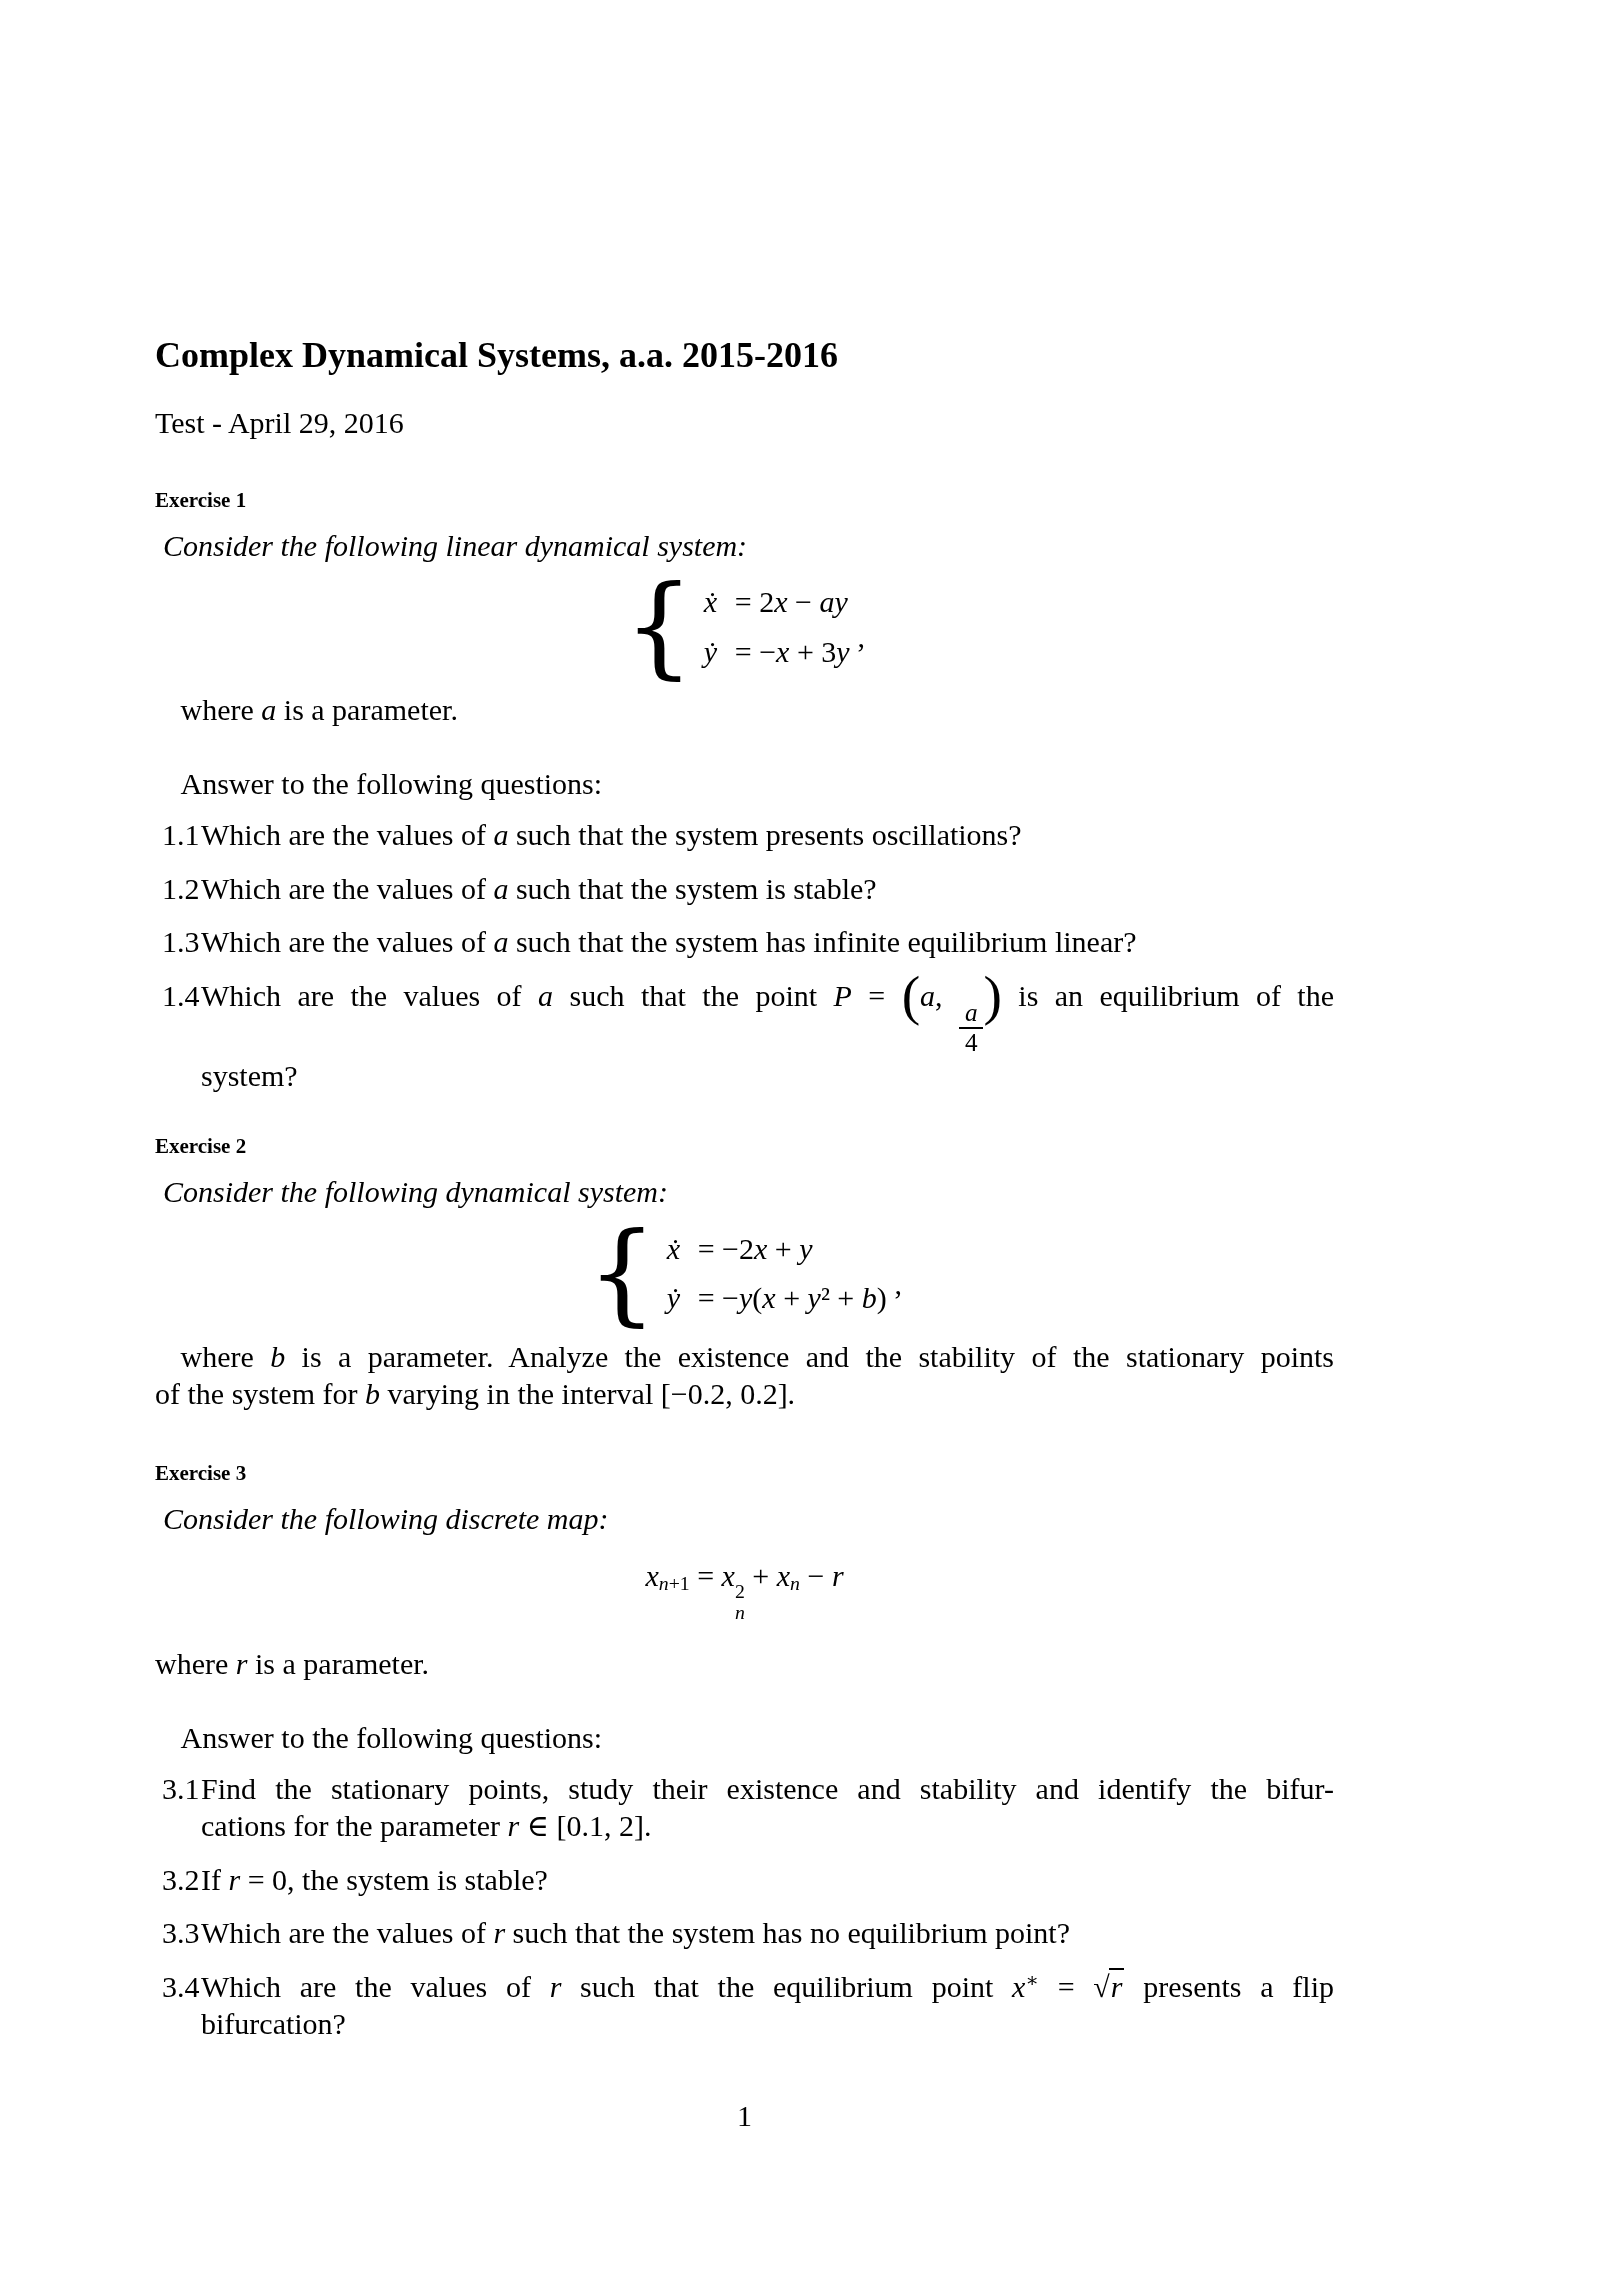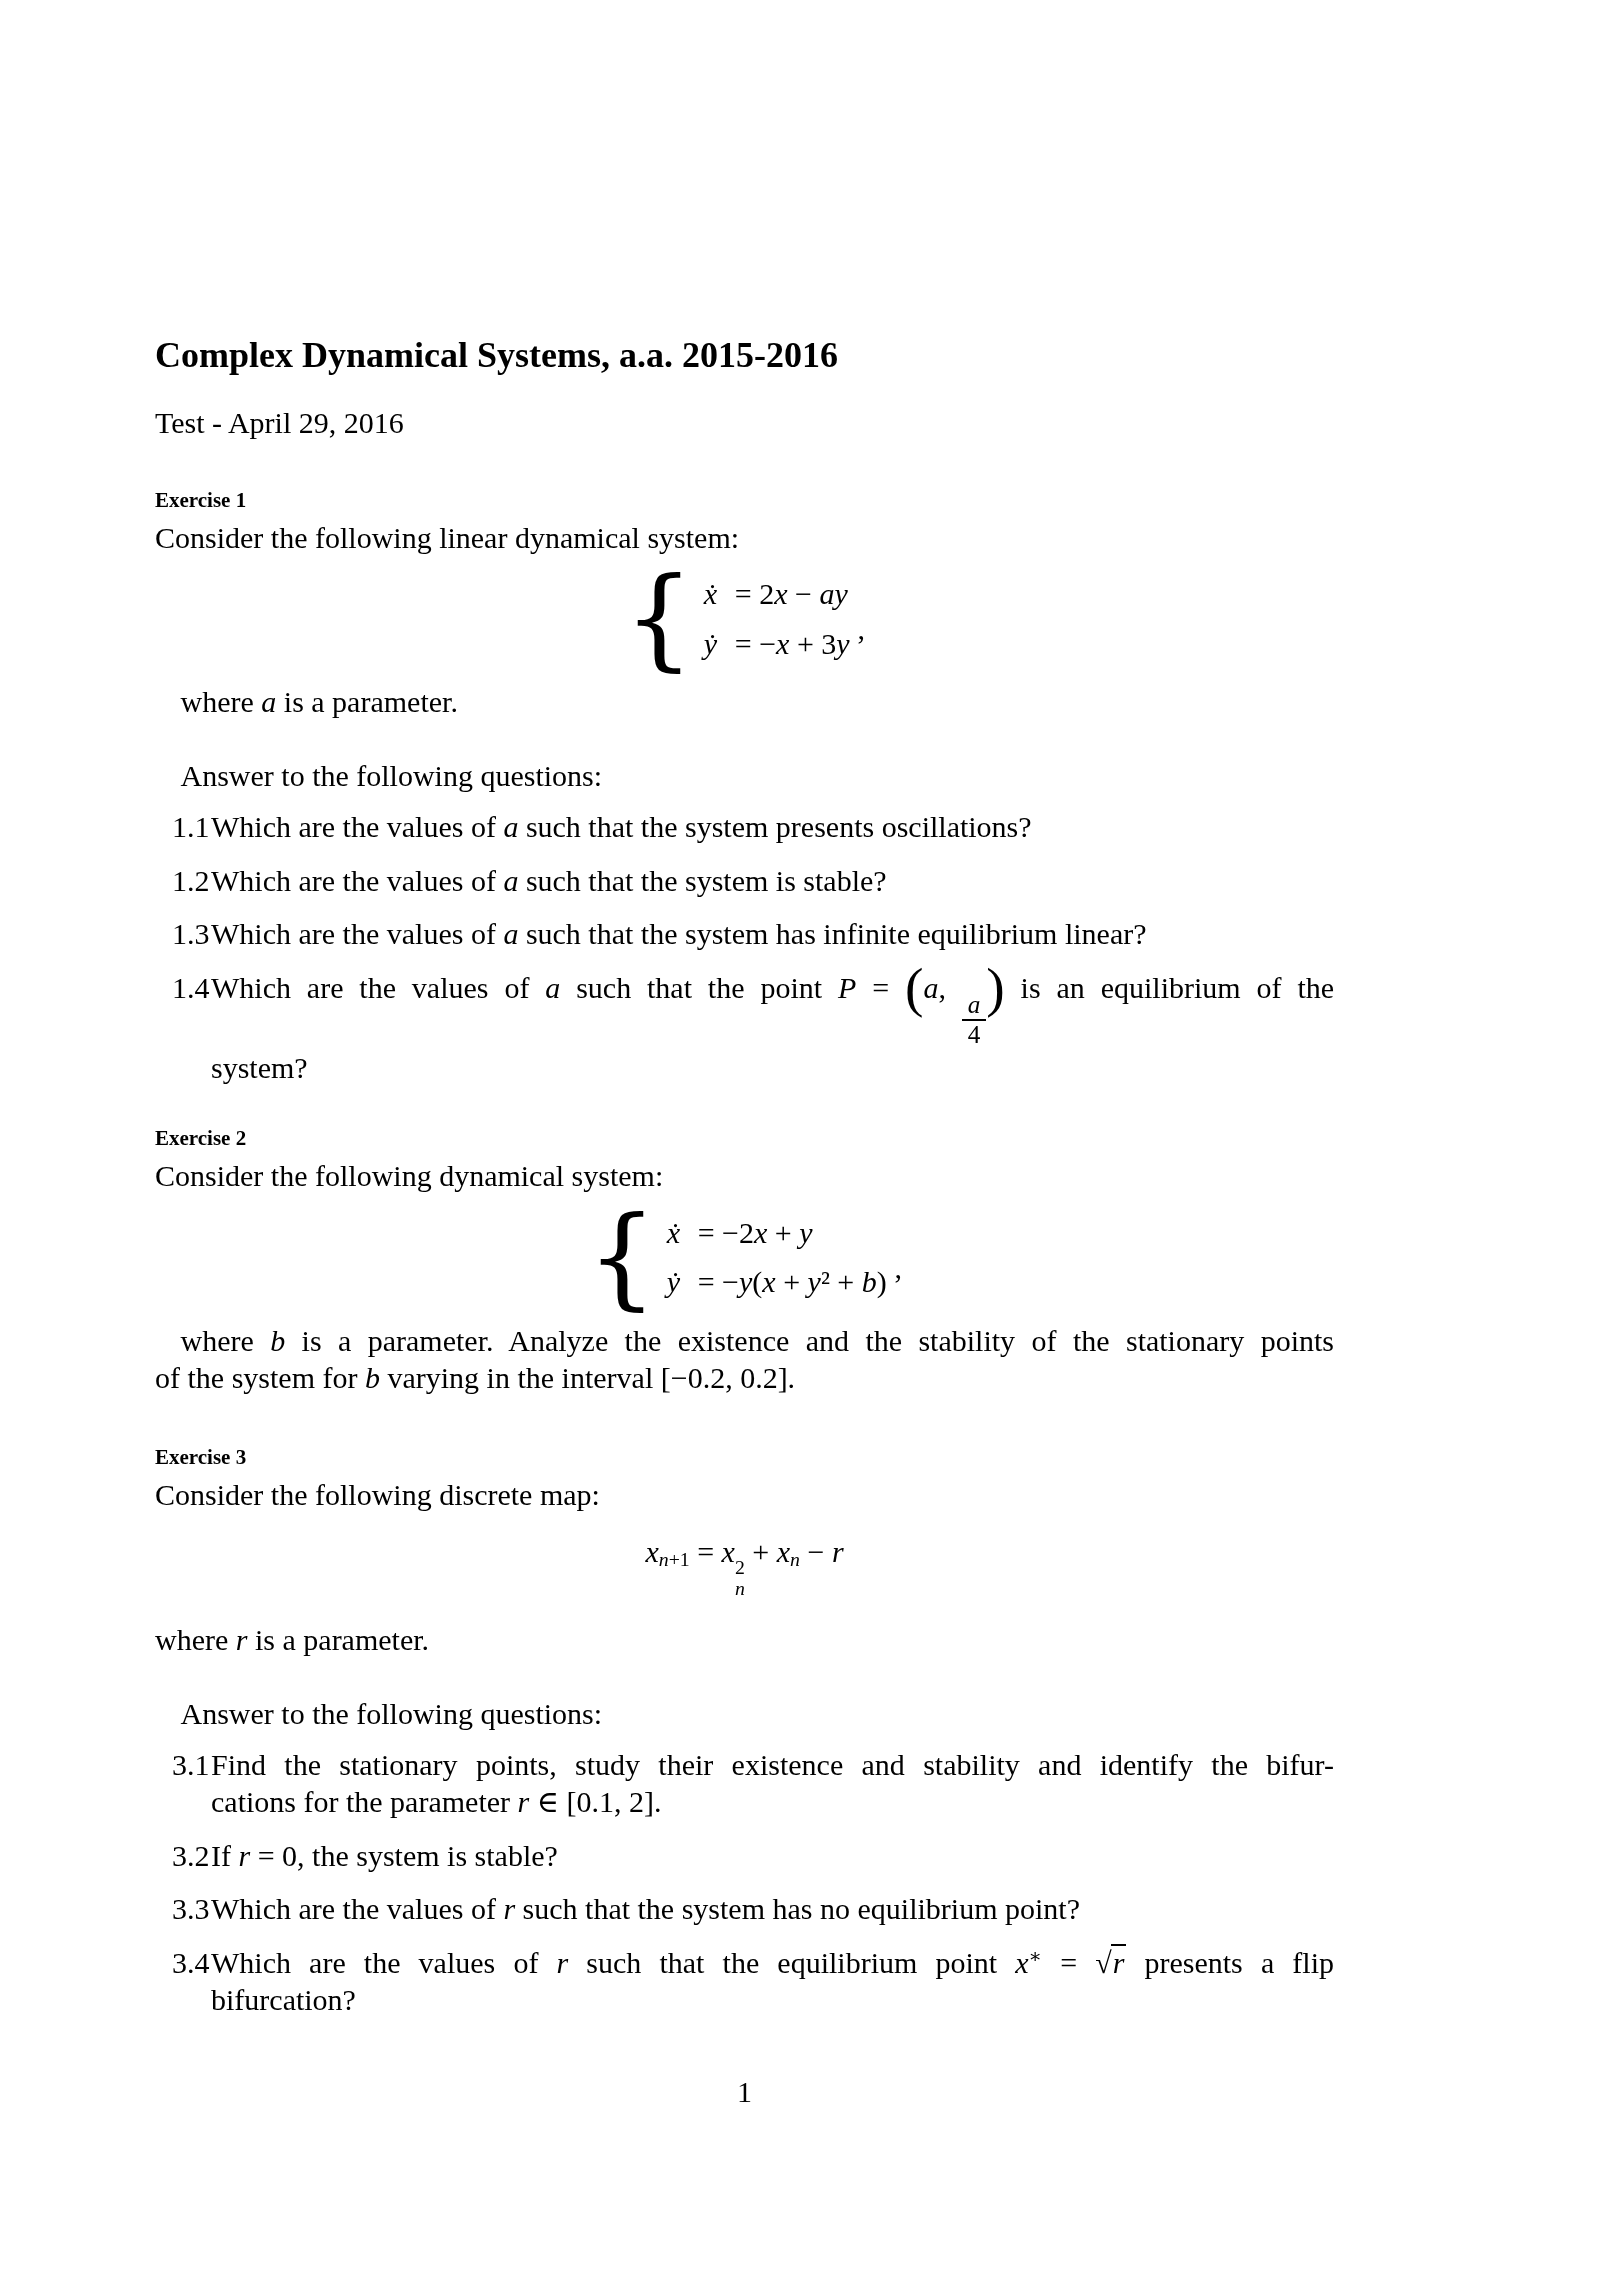--- a/index.html
+++ b/index.html
@@ -13,34 +13,34 @@
     font-family:"Liberation Serif","DejaVu Serif",serif;
     font-size:30px;
     line-height:37px;
     overflow:hidden;
   }
   .title{font-size:36px;line-height:45px;font-weight:700;margin:0;}
   .subtitle{margin:25.5px 0 0;}
   .exheading{font-size:21px;line-height:37px;font-weight:700;margin:41px 0 0;}
   .exheading.tight{margin-top:34px;}
   .exheading.loose{margin-top:43px;}
-  .intro{margin:0;}
+  .intro{margin:8px;font-style:italic;}
   .para{margin:0;}
   .indent{text-indent:25.5px;}
   .answer{margin-top:37px;}
 
   .displayeq{display:flex;justify-content:center;align-items:center;margin:19.6px 0 21.6px;}
   .cases{display:inline-flex;align-items:center;}
   .brace{font-family:"DejaVu Serif",serif;font-size:110px;line-height:0;font-weight:400;margin-right:9.8px;display:inline-block;}
   .rows{display:inline-grid;grid-template-columns:auto auto;column-gap:17.6px;row-gap:12.7px;}
   .punct{align-self:center;margin-left:7.8px;transform:translateY(9.8px);}
 
   .qlist{margin-top:13.7px;}
   .qitem{display:flex;margin-bottom:16.7px;}
-  .qlabel{flex:0 0 39px;margin-left:17px;}
+  .qlabel{flex:0 0 39px;margin-left:7px;}
   .qtext{flex:1;text-align:justify;}
   .jline{display:block;text-align:justify;text-align-last:justify;}
   .qline{display:block;}
 
   i{font-style:italic;}
   sub{font-size:0.66em;line-height:0;vertical-align:-0.22em;}
   sup{font-size:0.66em;line-height:0;vertical-align:0.5em;}
   .supsub{display:inline-flex;flex-direction:column;align-items:flex-start;font-size:0.66em;line-height:1.08;vertical-align:-0.62em;}
   .supsub span{display:block;}
   .frac{display:inline-flex;flex-direction:column;align-items:center;font-size:0.84em;line-height:1.12;vertical-align:-0.58em;text-align:center;}

